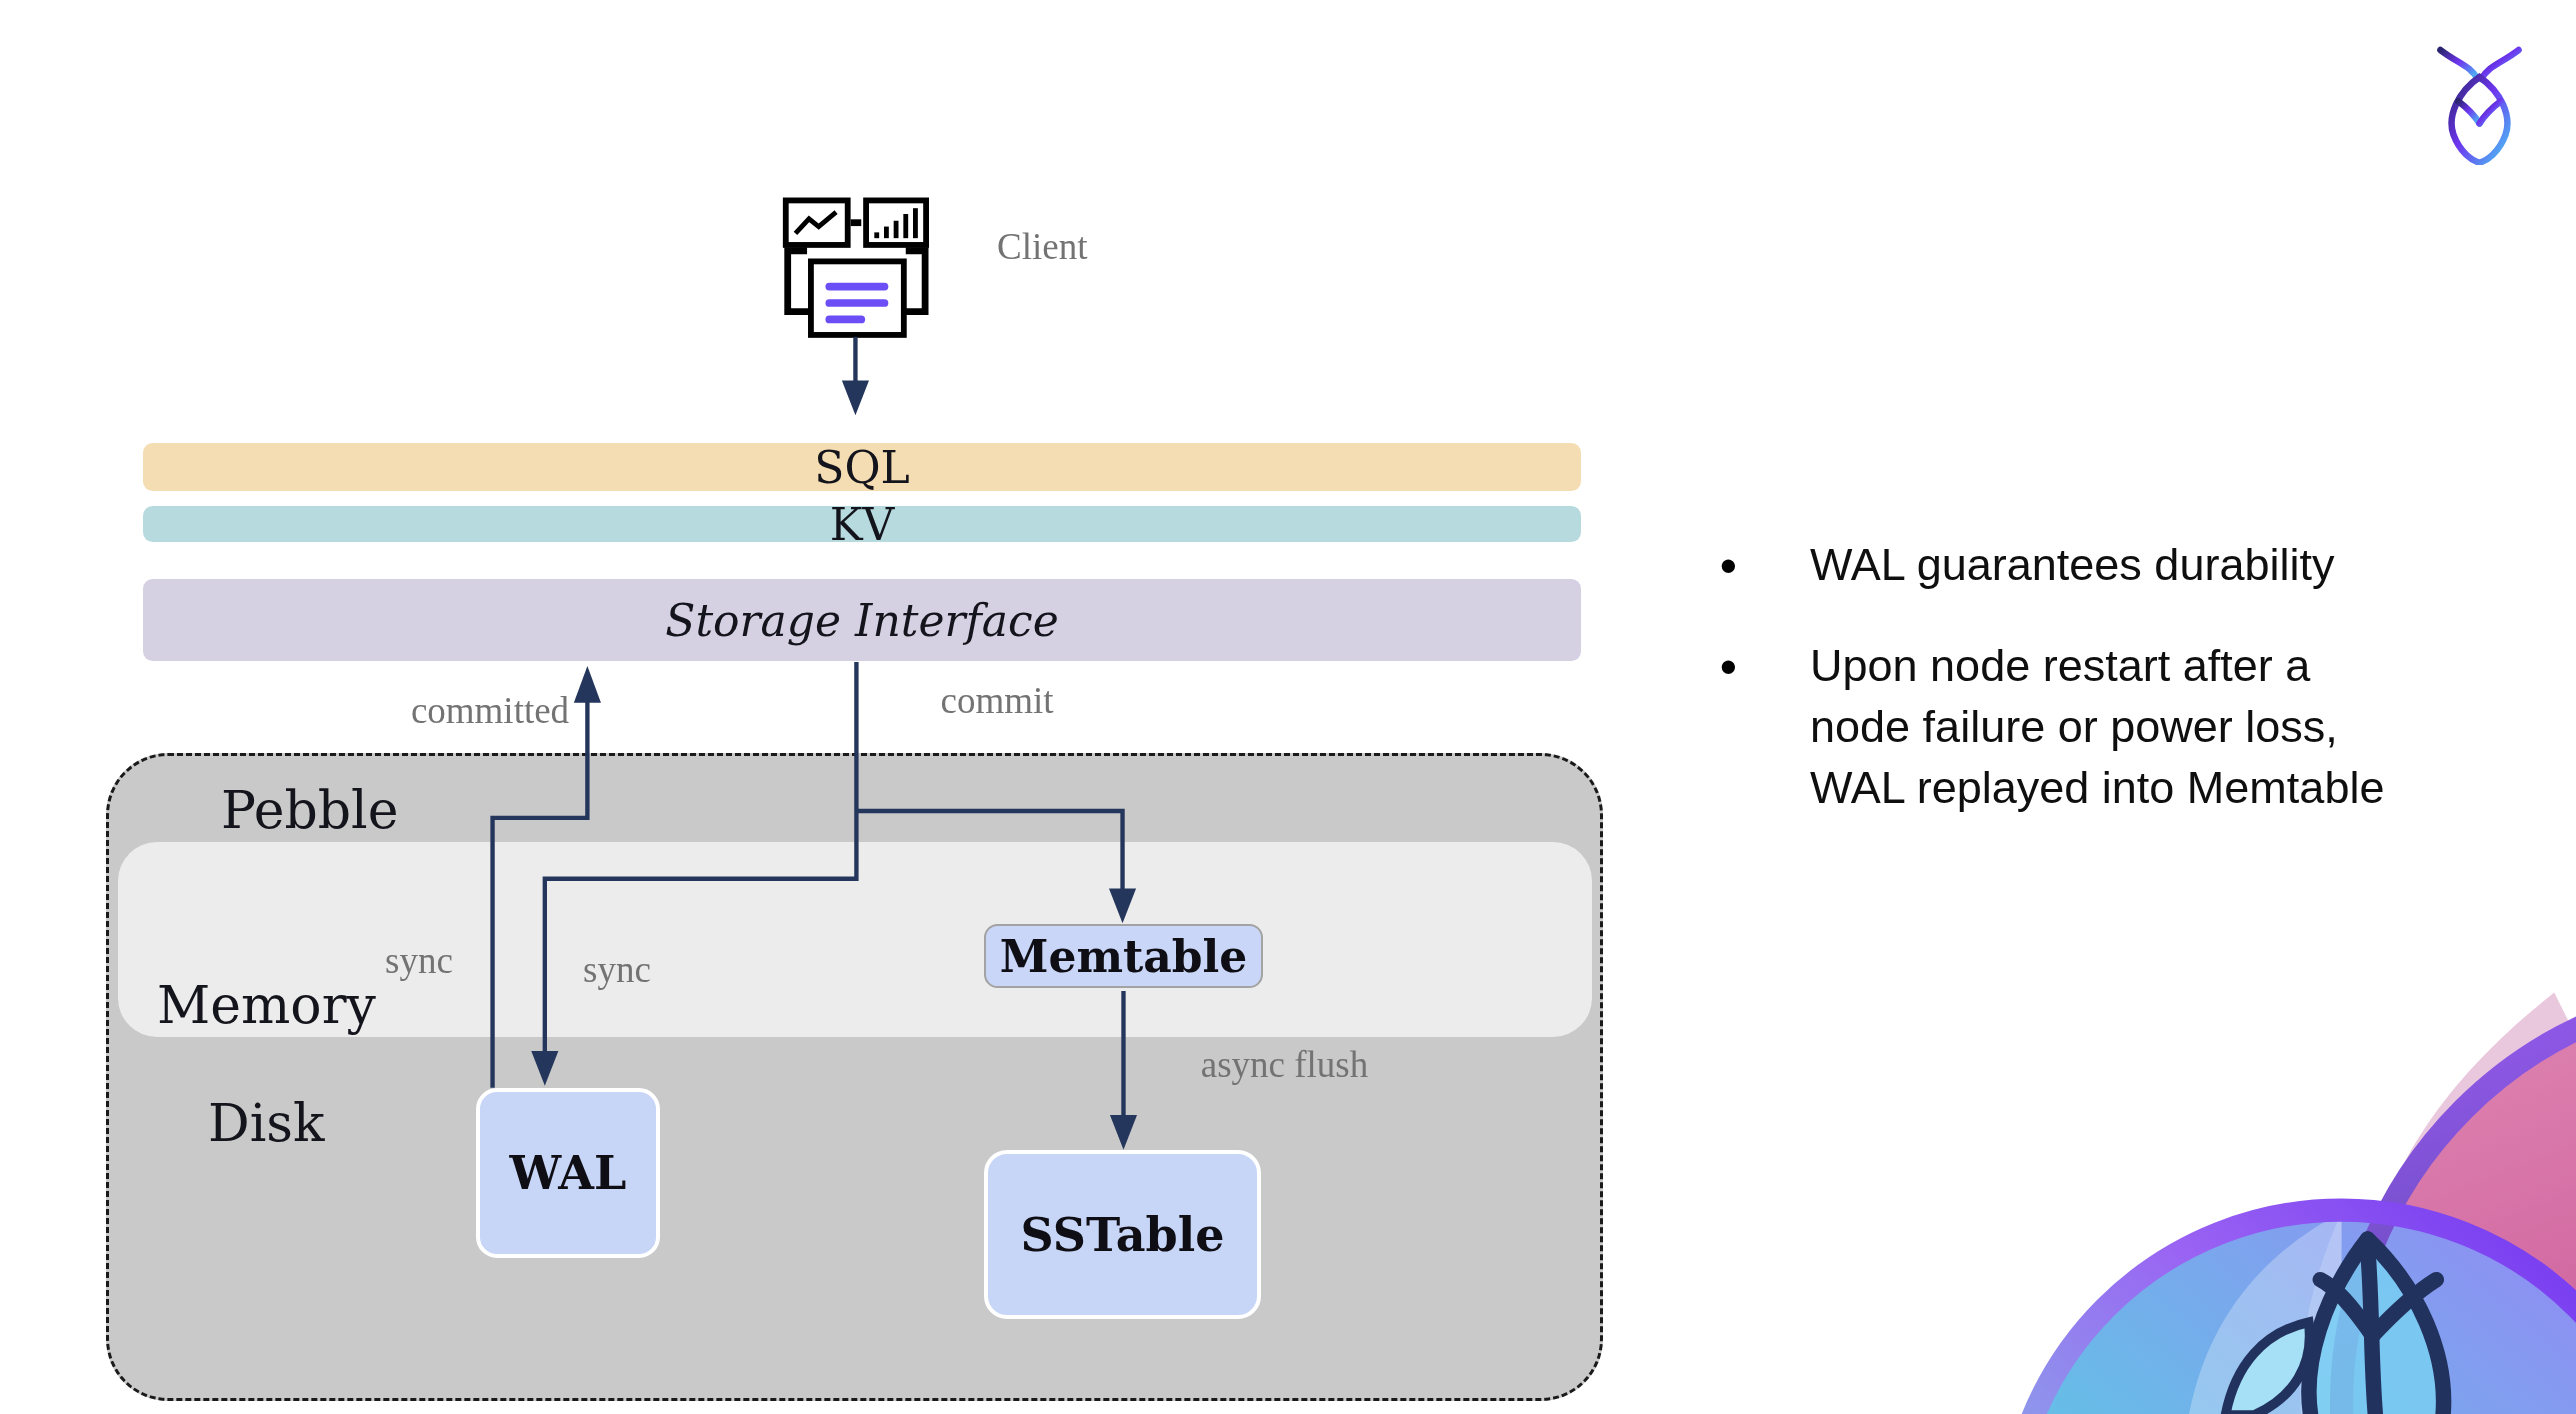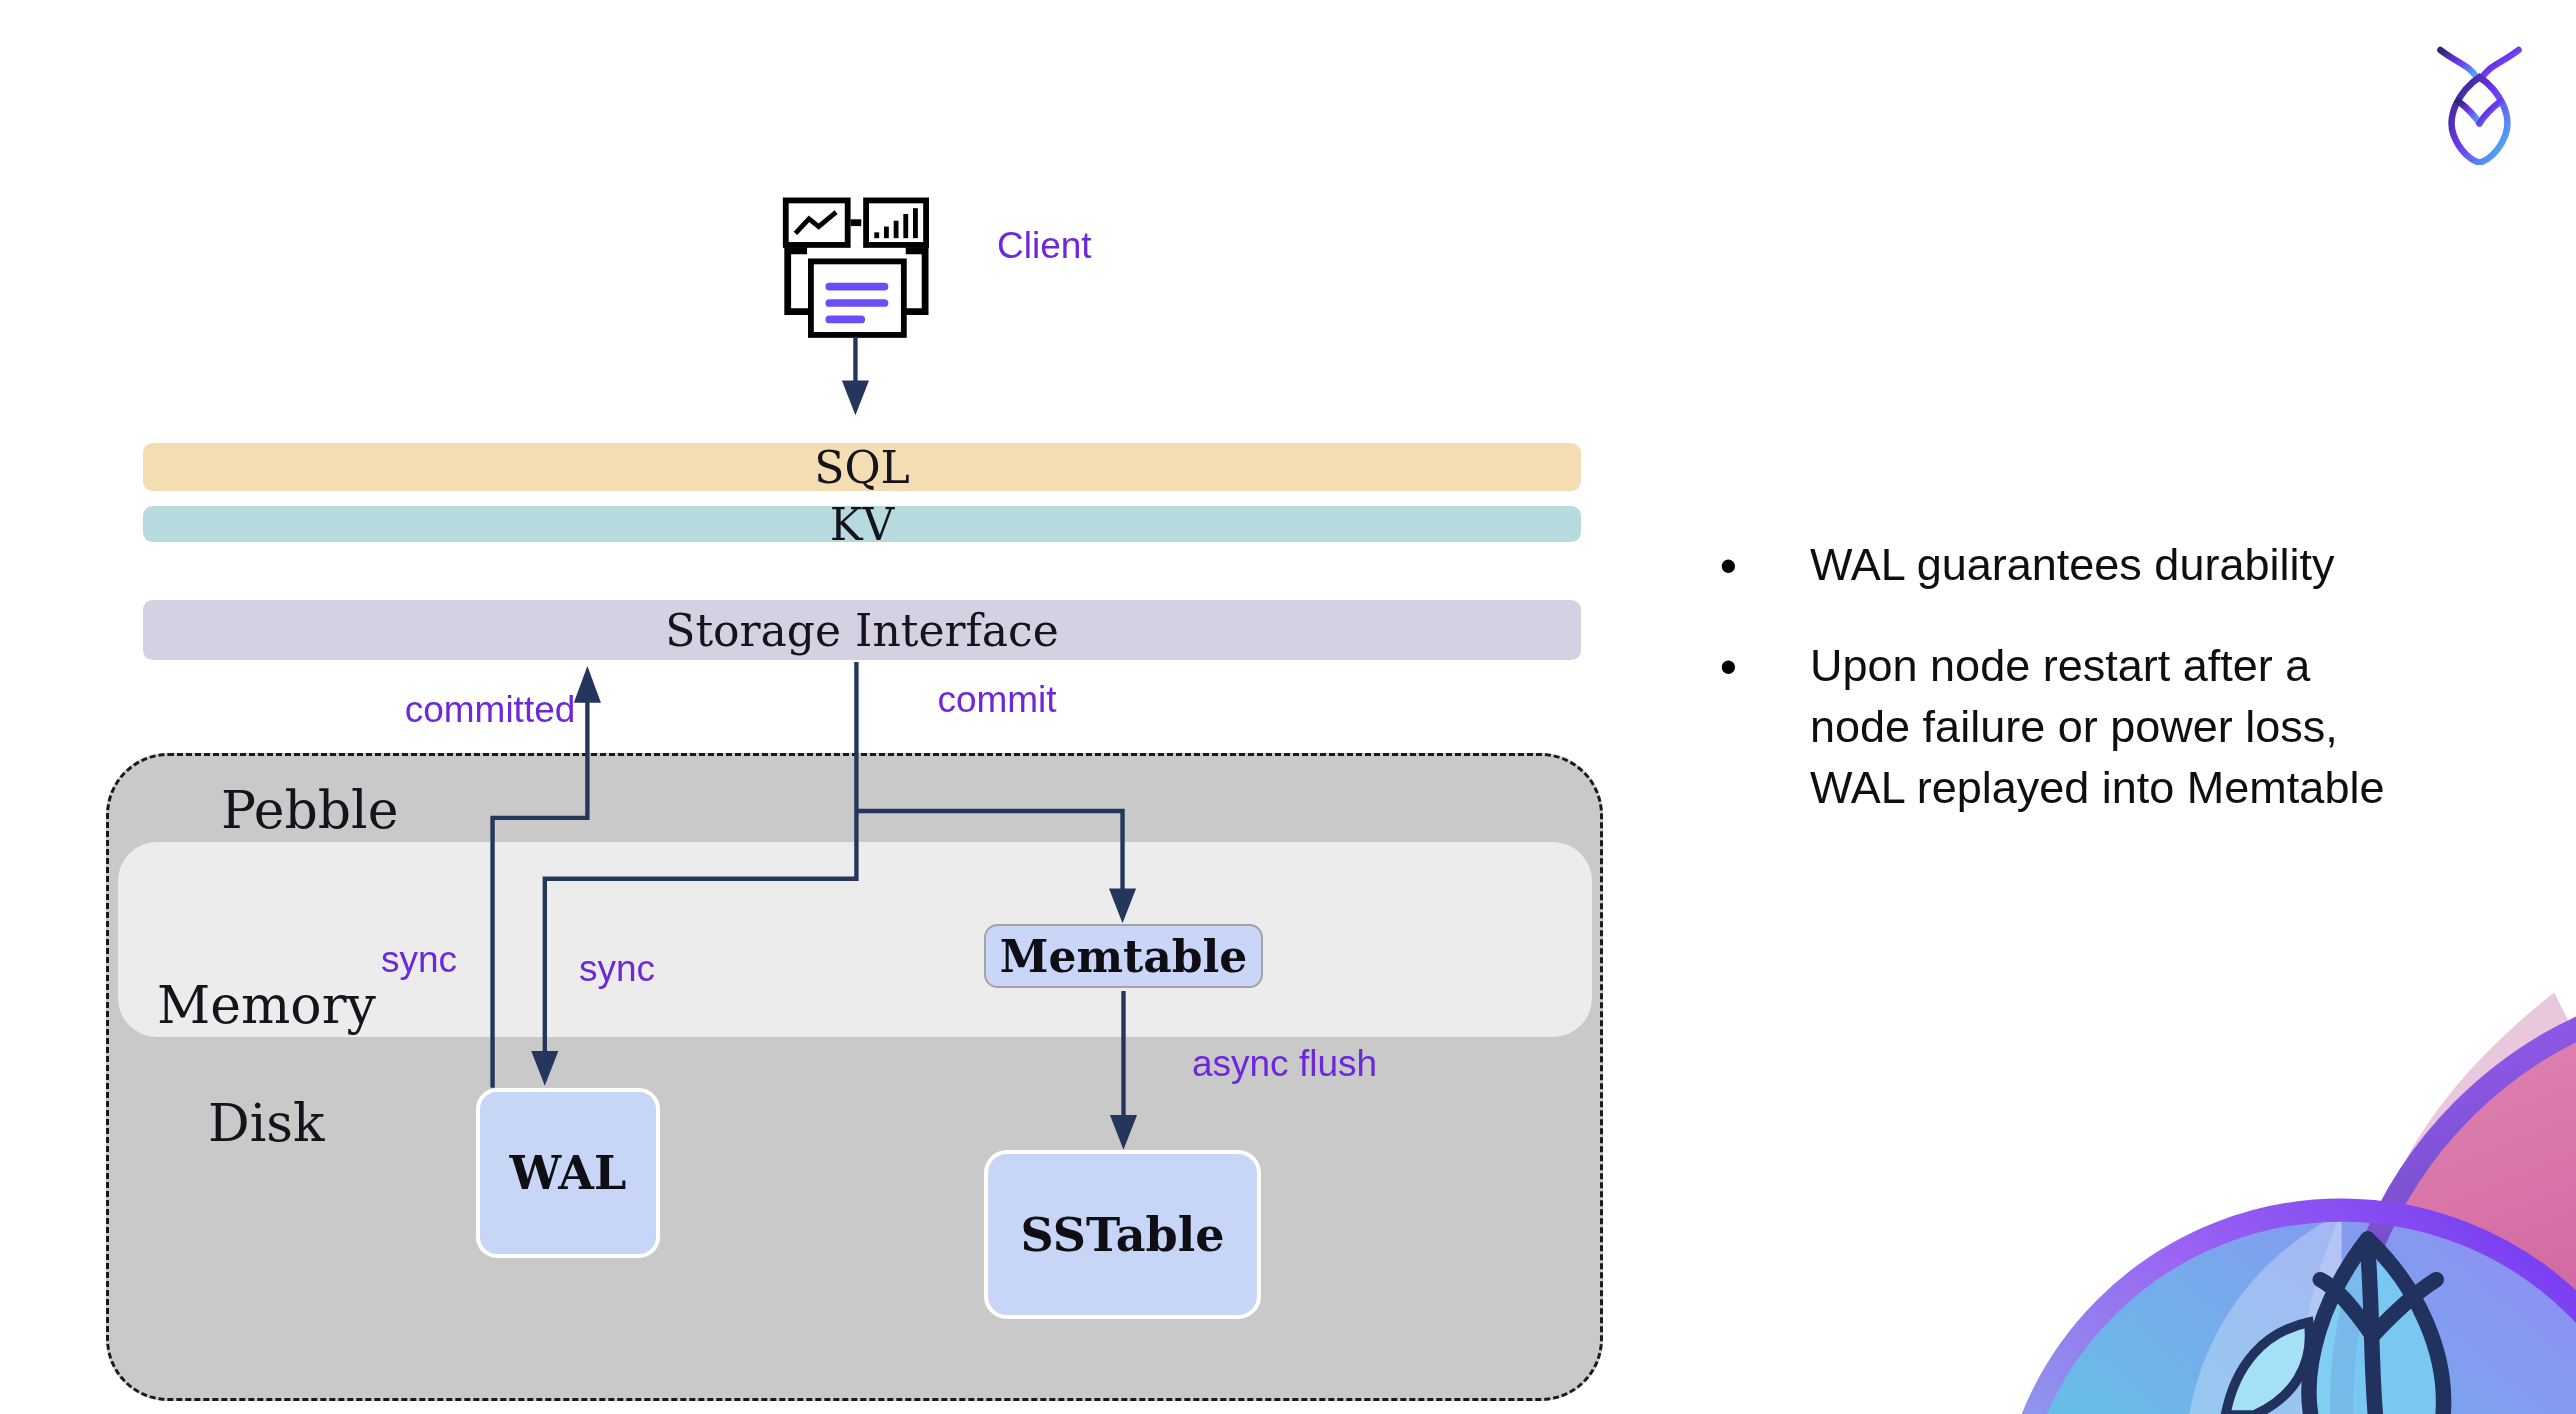--- a/index.html
+++ b/index.html
@@ -10,21 +10,21 @@
   .slide-title{position:absolute;left:37px;top:60px;margin:0;
     font-family:"Liberation Sans",sans-serif;font-weight:bold;
     font-size:108px;letter-spacing:-1.9px;color:#0c0c0c;line-height:1.1;}
 
   
   .layer-bar{position:absolute;left:143px;width:1438px;border-radius:9.7px;
     display:flex;align-items:center;justify-content:center;
     font-family:"DejaVu Serif",serif;font-size:44px;color:#14141c;z-index:2;}
   .bar-sql{top:415px;height:48px;background:#f5ddb3;margin-top:28px;}
   .bar-kv{top:506px;height:36px;background:#b7dade;}
-  .bar-storage{top:600px;height:60px;background:#d5d0e2;}
+  .bar-storage{top:579px;height:82px;background:#d5d0e2;font-style:italic;}
 
   
   .pebble{position:absolute;left:106px;top:753px;width:1497px;height:648px;
     background:#c9c9c9;border:3.9px dashed #1a1a1a;border-radius:62px;
     box-sizing:border-box;z-index:1;}
   .memory-band{position:absolute;left:118px;top:842px;width:1474px;height:195px;
     background:#ececec;border-radius:39px;z-index:2;}
   .zone-label{position:absolute;font-family:"DejaVu Serif",serif;font-size:52px;
     color:#14141c;z-index:5;}
   .lbl-pebble{left:221px;top:780px;}
@@ -36,22 +36,22 @@
     font-family:"DejaVu Serif",serif;font-weight:bold;color:#0e0e14;
     background:#c7d5f7;box-sizing:border-box;z-index:4;}
   .node-wal{left:476px;top:1088px;width:184px;height:170px;border-radius:21px;
     border:4.8px solid #ffffff;font-size:46px;}
   .node-memtable{left:984px;top:924px;width:279px;height:64px;border-radius:13.5px;
     border:2.9px solid #a3a3a3;font-size:44px;background:#c9d6f8;}
   .node-sstable{left:984px;top:1150px;width:277px;height:169px;border-radius:23px;
     border:4.8px solid #ffffff;font-size:46px;}
 
   
-  .edge-label{position:absolute;font-family:Liberation Sans, sans-serif;
-    font-size:37px;color:#6d28d9;text-align:center;z-index:5;}
+  .edge-label{position:absolute;font-family:Liberation Serif, serif;
+    font-size:37px;color:#737373;text-align:center;z-index:5;}
   .lbl-committed{left:364px;top:689px;width:252px;}
   .lbl-commit{left:905px;top:679px;width:184px;}
   .lbl-sync1{left:356px;top:939px;width:126px;}
   .lbl-sync2{left:554px;top:948px;width:126px;}
   .lbl-async{left:1183px;top:1043px;width:203px;text-align:center;}
   .lbl-client{left:997px;top:225px;width:145px;text-align:left;font-size:37px;}
 
   
   #diagram-svg{position:absolute;left:0;top:0;width:2576px;height:1415px;z-index:3;}
   #logo-svg{position:absolute;left:2433px;top:43px;width:93px;height:122px;z-index:6;}

